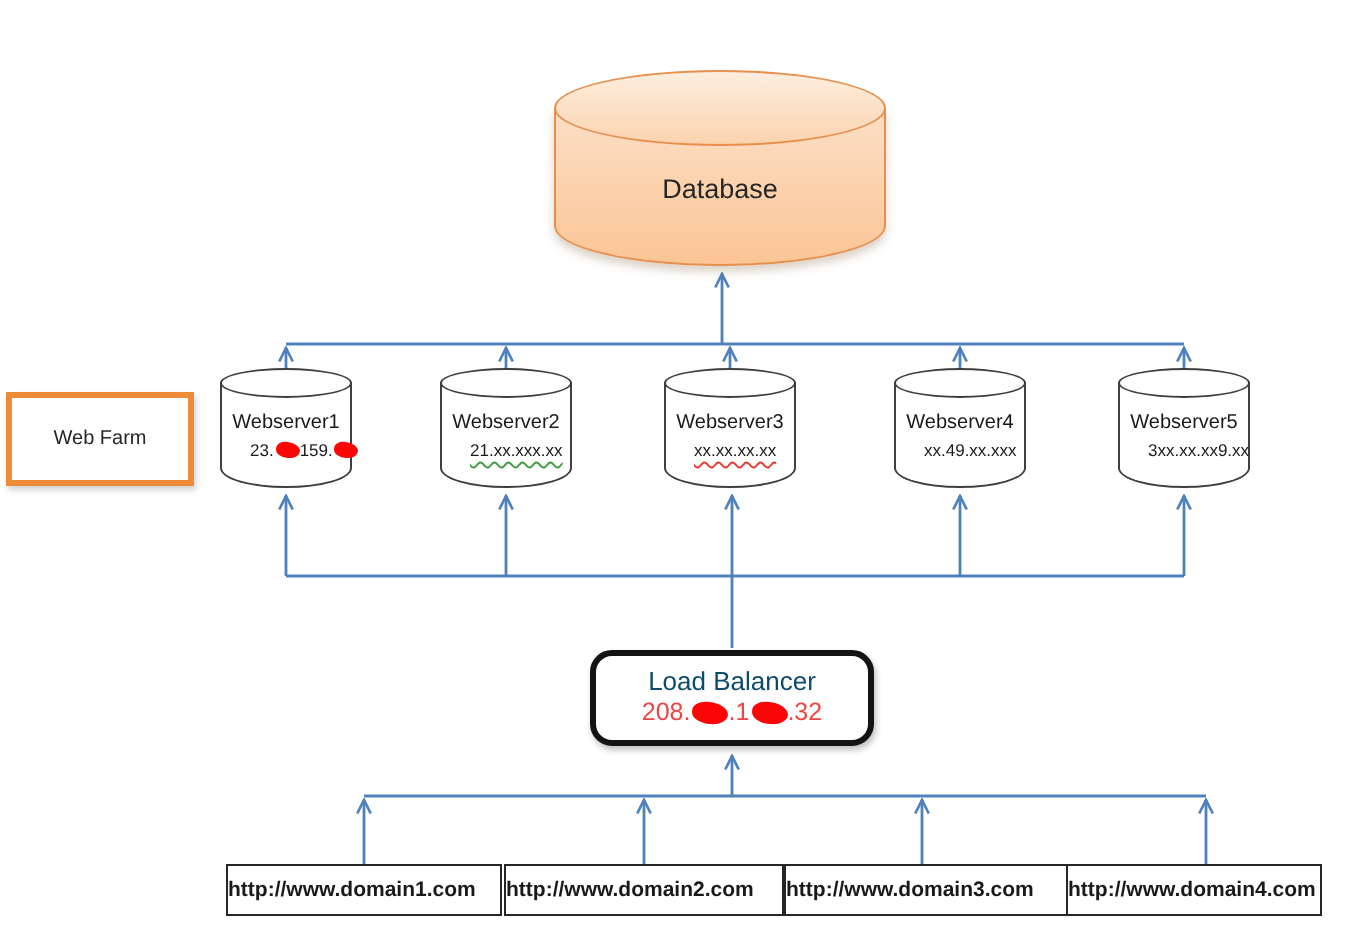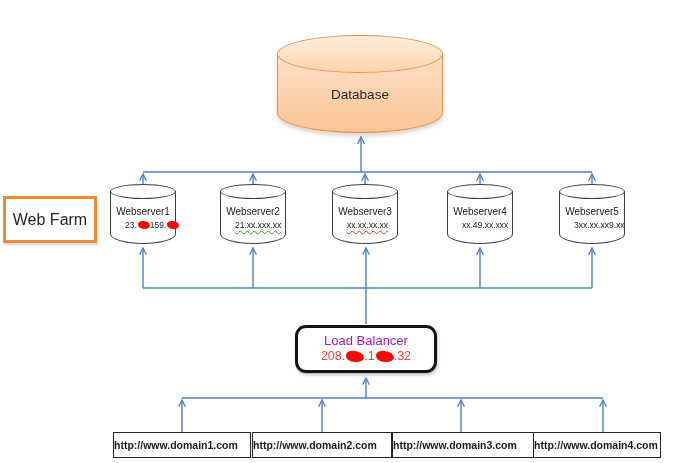--- a/index.html
+++ b/index.html
@@ -19,42 +19,42 @@
             border:1.5px solid #e78f4d; border-radius:50%;
             background:linear-gradient(#fdeede,#fbd3ae); }
   .db-label { position:absolute; left:0; top:52px; width:100%; text-align:center;
               font-size:13.5px; color:#262626; }
 
   
   .webfarm { position:absolute; left:3px; top:196px; width:94px; height:47px;
              border:3px solid #ed8b37; background:#fff; z-index:1;
              box-shadow:1px 2px 3px rgba(0,0,0,.18);
              display:flex; align-items:center; justify-content:center;
-             font-size:16px; color:#262626; }
+             font-size:10px; color:#262626; }
 
   
   .ws { position:absolute; top:184px; width:66px; height:60px; z-index:1;padding-left:20px; }
   .ws1{left:110px} .ws2{left:220px} .ws3{left:332px} .ws4{left:447px} .ws5{left:559px}
   .cyl-body { position:absolute; left:0; top:7px; width:66px; height:53px;
               border:1.3px solid #3f3f3f; border-top:none;
               border-radius:0 0 33px 33px / 0 0 10px 10px; background:#fff; }
   .cyl-top { position:absolute; left:0; top:0; width:66px; height:15px;
              border:1.3px solid #3f3f3f; border-radius:50%; background:#fff; }
   .ws-name { position:absolute; left:0; top:22px; width:100%; text-align:center;
              font-size:10px; color:#1a1a1a; white-space:nowrap; }
   .ws-ip { position:absolute; left:3px; top:36px; width:62px; text-align:left;
            font-size:8.5px; color:#1a1a1a; white-space:nowrap;margin-left:12px; }
   .squig-green { text-decoration:underline wavy #3c9b3c 1px; text-underline-offset:2px; }
   .squig-red   { text-decoration:underline wavy #e23a2e 1px; text-underline-offset:2px; }
 
   
   .lb { position:absolute; left:295px; top:325px; width:142px; height:48px;
         border:3.5px solid #141414; border-radius:11px; background:#fff; z-index:1;
         box-shadow:1px 2px 3px rgba(0,0,0,.25); text-align:center; }
-  .lb-label { margin-top:5px; font-size:13px; color:#a21caf; }
+  .lb-label { margin-top:5px; font-size:13px; color:#0c4a6e; }
   .lb-ip { font-size:12.5px; color:#ef4444; margin-top:1px; }
 
   
   .dom { position:absolute; top:432px; height:26px; border:1.4px solid #262626;
          background:#fff; z-index:1; display:flex; align-items:center; justify-content:flex-start;
          font-size:10.5px; color:#1a1a1a; white-space:nowrap;font-weight:bold; }
   .d1{left:113px;width:138px} .d2{left:252px;width:140px} .d3{left:392px;width:157px} .d4{left:533px;width:128px}
 
   
   .scrib { display:inline-block; width:12px; height:8px; background:#fb0607;

